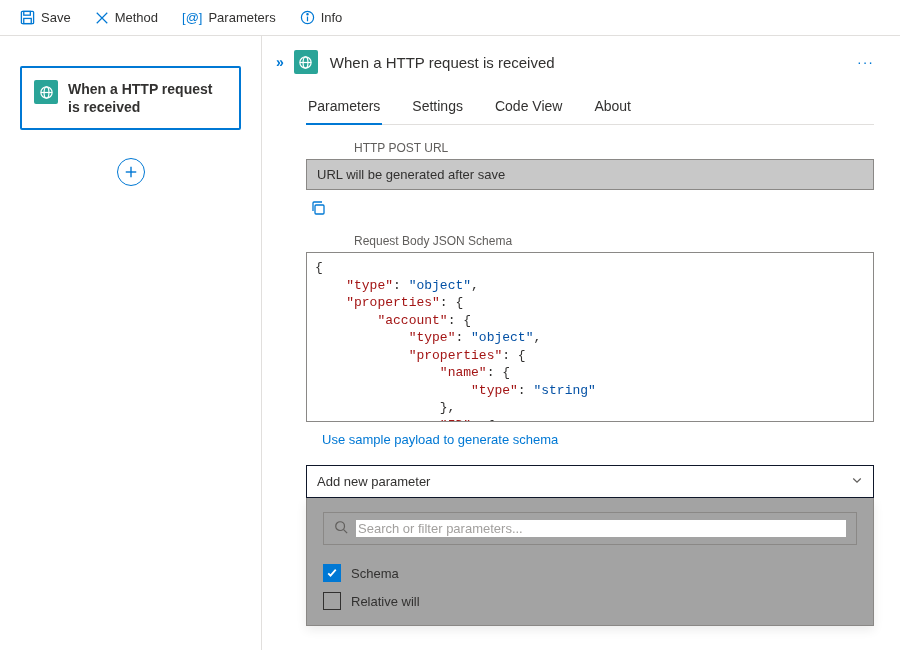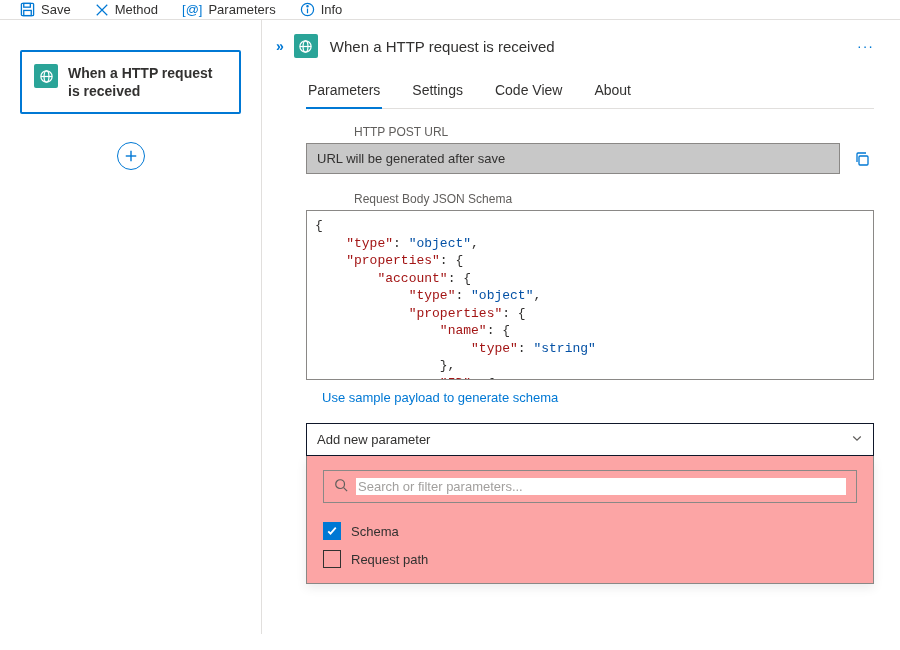--- a/index.html
+++ b/index.html
@@ -12,21 +12,21 @@
     width: 900px;
     height: 650px;
     overflow: hidden;
   }
   .toolbar {
     display: flex;
     align-items: center;
     gap: 4px;
     padding: 6px 10px;
     border-bottom: 1px solid #e1dfdd;
-    height: 20px;
+    height: 36px;
   }
   .tb-item {
     display: flex;
     align-items: center;
     gap: 6px;
     padding: 4px 10px;
     cursor: pointer;
     color: #323130;
     font-size: 13px;
   }
@@ -87,21 +87,21 @@
     font-size: 14px;
     color: #323130;
     position:relative;
   }
   .tab.active::after {
     content:""; position:absolute; left:0; right:0; bottom:-1px;
     height:2px; background:#0078d4;
   }
   .content { margin-left: 30px; }
   .field-label { font-size: 12px; color:#605e5c; margin-bottom:4px;margin-left:48px; }
-  .url-row { display:flex; gap:10px; align-items:stretch; margin-bottom:18px; }
+  .url-row { display:flex; gap:10px; align-items:stretch; margin-bottom:18px;flex-direction:column; }
   .url-box {
     flex:1; background:#c8c8c8; border:1px solid #8a8886;
     padding:7px 10px; color:#323130; font-size:13px;
   }
   .copy-btn { color:#0078d4; display:flex; align-items:center; cursor:pointer; padding:0 4px;}
   .schema-box {
     width:100%; height:170px;
     border:1px solid #8a8886;
     font-family: Consolas, "Courier New", monospace;
     font-size:13px;
@@ -115,21 +115,21 @@
   .link { color:#0078d4; cursor:pointer; font-size:13px; margin:10px 0 18px 16px; display:inline-block;}
   .dropdown {
     border:1px solid #0f172a; padding:8px 10px;
     display:flex; justify-content:space-between; align-items:center;
     cursor:pointer; margin-bottom:0px; font-size:13px;
   }
   .chev { color:#605e5c; }
   .param-pop {
     border:1px solid #8a8886; border-top:none;
     padding:14px 16px 10px 16px;
-    background:#fca5a5;
+    background:#a3a3a3;
     box-shadow: 0 4px 10px rgba(0,0,0,0.08);
   }
   .search-field {
     border:1px solid #8a8886;
     display:flex; align-items:center; gap:8px;
     padding:7px 10px; margin-bottom:14px;
   }
   .search-field input {
     border:none; outline:none; flex:1; font-size:13px;
     font-family:inherit; color:#323130;
@@ -273,18 +273,18 @@
         <div class="check-row">
           <div class="checkbox checked">
             <svg width="12" height="12" viewBox="0 0 16 16" fill="none" stroke="currentColor" stroke-width="2.4">
                 <path d="M3 8.5 l3 3 l7-8"></path>
               </svg>
           </div>
           <span>Schema</span>
         </div>
         <div class="check-row">
           <div class="checkbox"></div>
-          <span>Request path</span>
+          <span>Relative will</span>
         </div>
       </div>
     </div>
   </div>
 </div>
 
 </body></html>

